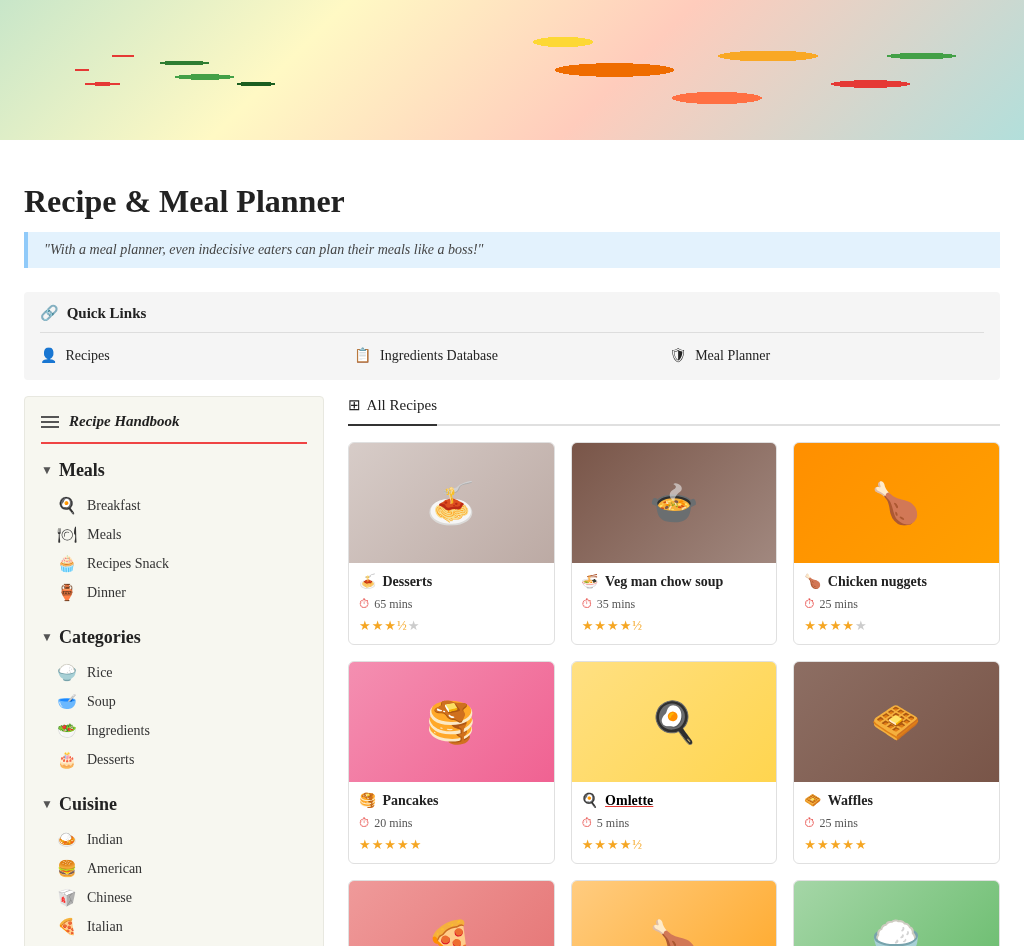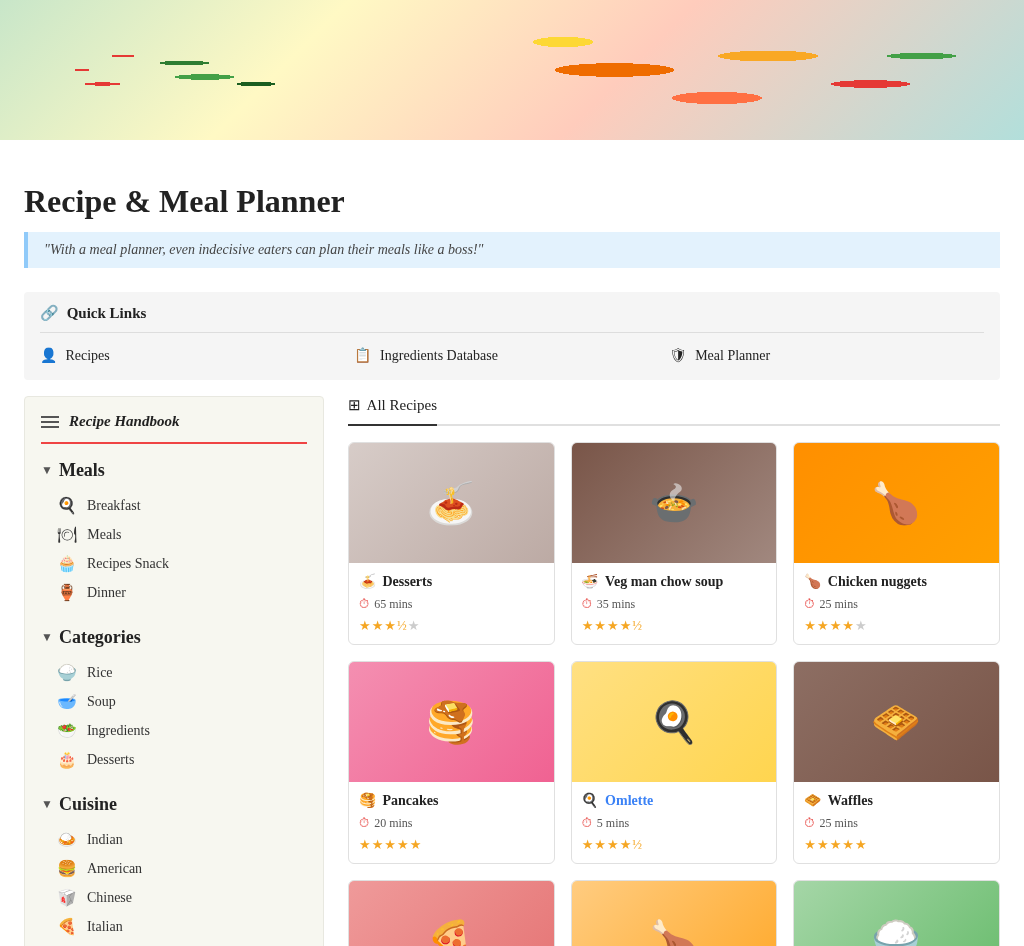--- a/index.html
+++ b/index.html
@@ -203,22 +203,23 @@
       gap: 6px;
       font-size: 14px;
       font-weight: bold;
       margin-bottom: 6px;
     }
     .recipe-name a {
       color: #222;
       text-decoration: none;
     }
     .recipe-name a.underline {
+      text-decoration: underline;
       text-decoration-color: #e53935;
-      color: #3b82f6;
+      color: #000000;
     }
     .recipe-time {
       display: flex;
       align-items: center;
       gap: 5px;
       font-size: 12px;
       color: #555;
       margin-bottom: 6px;
     }
     .clock-icon { color: #e53935; font-size: 13px; }

